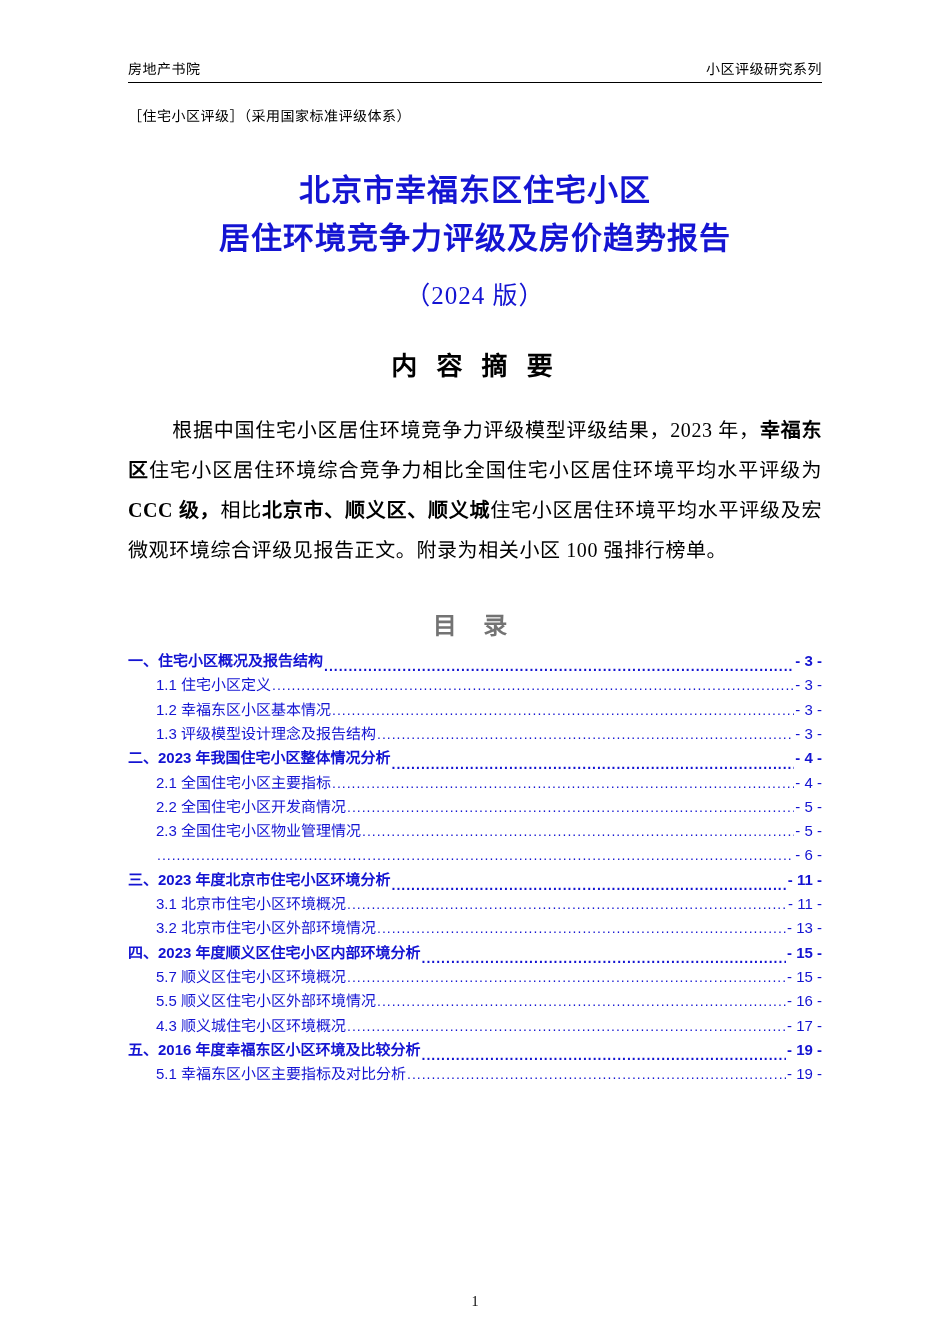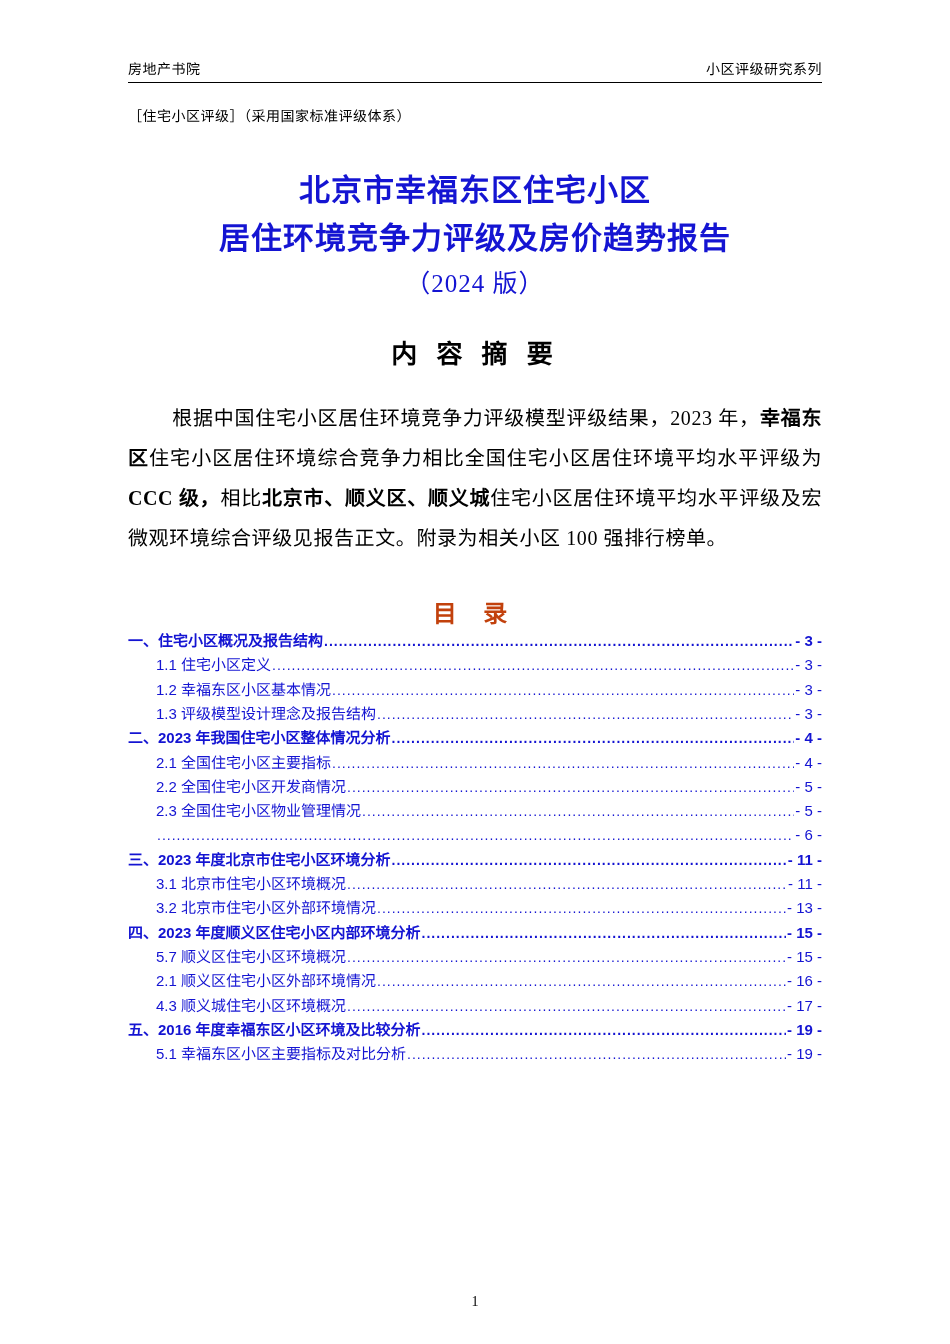--- a/index.html
+++ b/index.html
@@ -57,21 +57,21 @@
     color: #1414d2;
     font-weight: bold;
     font-size: 31px;
     line-height: 1.55;
     letter-spacing: 1px;
     font-family: "Liberation Sans", sans-serif;
   }
   .version {
     color: #1414d2;
     font-size: 25px;
-    margin-top: 0;
+    margin-top: 12px;
     font-family: "Liberation Serif", serif;
     letter-spacing: 1px;
   }
 
   
   .section-heading {
     text-align: center;
     font-weight: bold;
     font-size: 26px;
     letter-spacing: 6px;
@@ -88,36 +88,37 @@
   }
   .abstract .indent { display: inline-block; width: 2.2em; }
   .abstract b { font-weight: bold; }
 
   
   .toc-heading {
     text-align: center;
     font-weight: bold;
     font-size: 24px;
     letter-spacing: 10px;
-    color: #c2410c;
+    color: #737373;
     margin-top: 36px;
+    margin-bottom: 8px;
     font-family: "Liberation Sans", sans-serif;
   }
   .toc {
     font-size: 15px;
     color: #1414d2;
     font-family: "Liberation Sans", sans-serif;
   }
   .toc-row {
     display: flex;
     align-items: baseline;
     line-height: 1.62;
     white-space: nowrap;
   }
-  .toc-row.lvl1 { font-weight: bold; padding-left: 0; }
+  .toc-row.lvl1 { font-weight: bold; padding-left: 0; align-items: flex-end; }
   .toc-row.lvl2 { font-weight: normal; padding-left: 28px; text-align: right; }
   .toc-title { flex: 0 0 auto; }
   .toc-dots {
     flex: 1 1 auto;
     overflow: hidden;
     margin: 0 1px;
     letter-spacing: 1px;
     font-size: 14px;
     line-height: 1;
   }
@@ -225,21 +226,21 @@
         <span class="toc-title">四、2023 年度顺义区住宅小区内部环境分析</span>
         <span class="toc-dots">........................................................................................................................................................................................................</span>
         <span class="toc-page">- 15 -</span>
       </div>
       <div class="toc-row lvl2">
         <span class="toc-title">5.7 顺义区住宅小区环境概况</span>
         <span class="toc-dots">........................................................................................................................................................................................................</span>
         <span class="toc-page">- 15 -</span>
       </div>
       <div class="toc-row lvl2">
-        <span class="toc-title">2.1 顺义区住宅小区外部环境情况</span>
+        <span class="toc-title">5.5 顺义区住宅小区外部环境情况</span>
         <span class="toc-dots">........................................................................................................................................................................................................</span>
         <span class="toc-page">- 16 -</span>
       </div>
       <div class="toc-row lvl2">
         <span class="toc-title">4.3 顺义城住宅小区环境概况</span>
         <span class="toc-dots">........................................................................................................................................................................................................</span>
         <span class="toc-page">- 17 -</span>
       </div>
       <div class="toc-row lvl1">
         <span class="toc-title">五、2016 年度幸福东区小区环境及比较分析</span>

